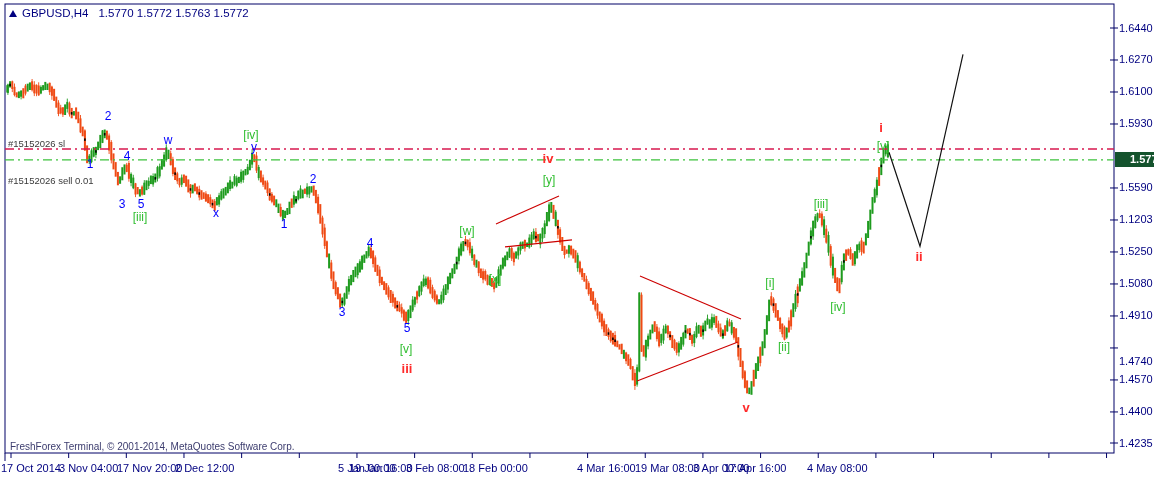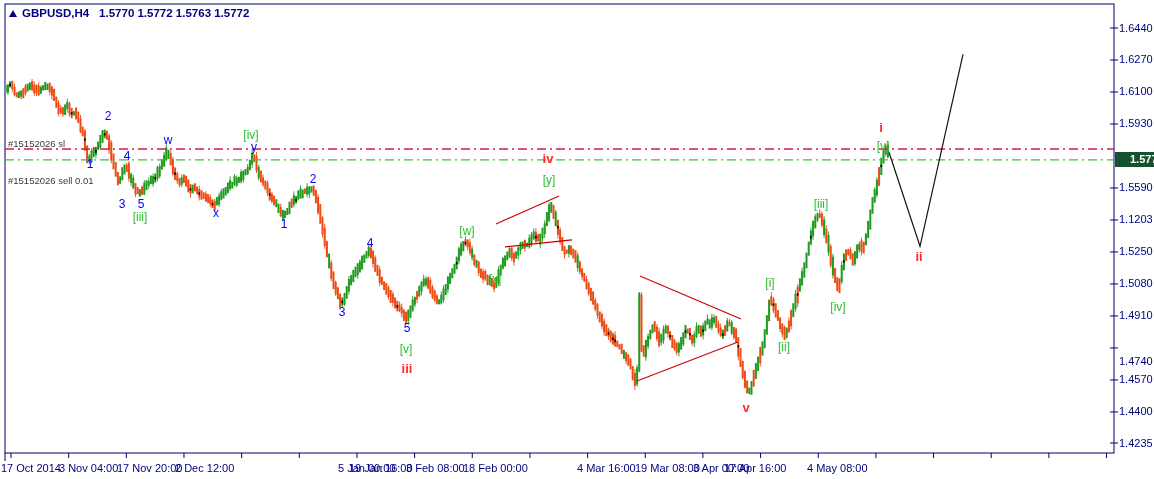--- a/index.html
+++ b/index.html
@@ -2,21 +2,21 @@
 <html><head>
 <meta charset="utf-8">
 <style>
   html,body{margin:0;padding:0;background:#fff;}
   #terminal{
     position:relative;width:1154px;height:479px;background:#ffffff;overflow:hidden;
     font-family:"Liberation Sans","DejaVu Sans",sans-serif;
   }
   #chart-svg{position:absolute;left:0;top:0;}
   .abs{position:absolute;white-space:nowrap;}
-  #title-bar{left:22px;top:7px;font-size:11.5px;font-weight:bold;color:#000080;}
+  #title-bar{left:22px;top:7px;font-size:11.5px;font-weight:normal;color:#000080;}
   #title-bar .gap{display:inline-block;width:10px;}
   #expand-tri{left:9px;top:10px;width:0;height:0;
     border-left:4.5px solid transparent;border-right:4.5px solid transparent;
     border-bottom:7px solid #000080;}
   .order-label{left:8px;font-size:9.5px;color:#3a3a3a;}
   #order-sl-label{top:138px;}
   #order-sell-label{top:149px;margin-top:26px;}
   #copyright{left:10px;top:441px;font-size:10px;color:#3c3c6e;}
   .ytick{position:absolute;left:1119px;font-size:11px;color:#000080;}
   .xtick{position:absolute;top:462px;font-size:11px;color:#000080;}
@@ -751,20 +751,21 @@
     </svg>
 
   <div id="expand-tri" class="abs"></div>
   <div id="title-bar" class="abs">
     <span>GBPUSD,H4</span><span class="gap"></span><span>1.5770 1.5772 1.5763 1.5772</span>
   </div>
 
   <div id="order-sl-label" class="abs order-label">#15152026 sl</div>
   <div id="order-sell-label" class="abs order-label">#15152026 sell 0.01</div>
 
+  <div id="copyright" class="abs">FreshForex Terminal, © 2001-2014, MetaQuotes Software Corp.</div>
 
   <div id="price-box" class="abs">1.5772</div>
 
   <div id="yaxis">
       <div class="ytick" style="top: 21.5px;">1.6440</div>
       <div class="ytick" style="top: 53.4955px;">1.6270</div>
       <div class="ytick" style="top: 85.4909px;">1.6100</div>
       <div class="ytick" style="top: 117.486px;">1.5930</div>
       <div class="ytick" style="top: 181.477px;">1.5590</div>
       <div class="ytick" style="top: 213.473px;">1.1203</div>

